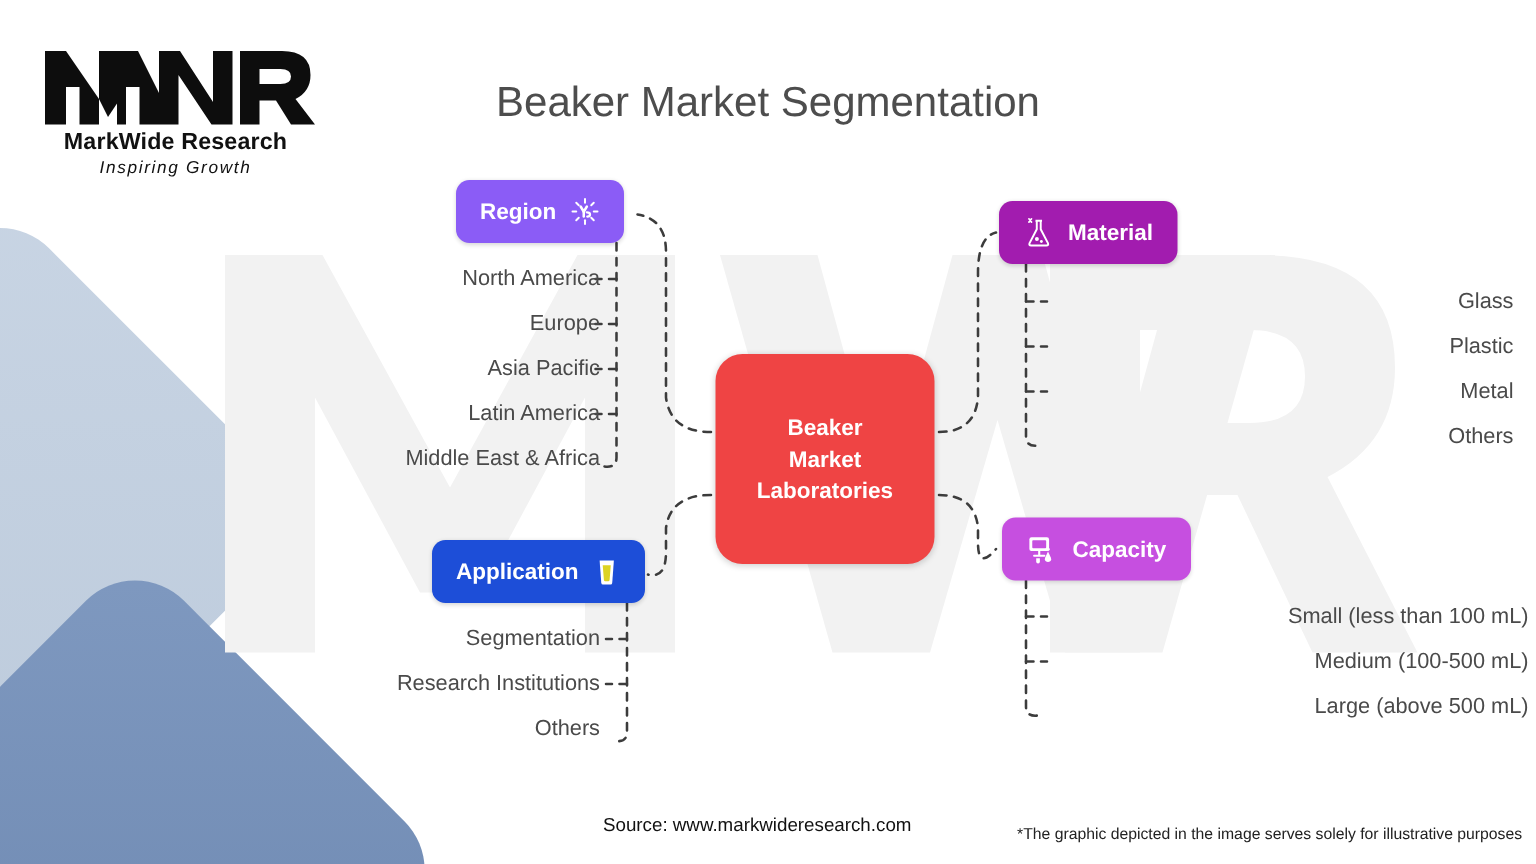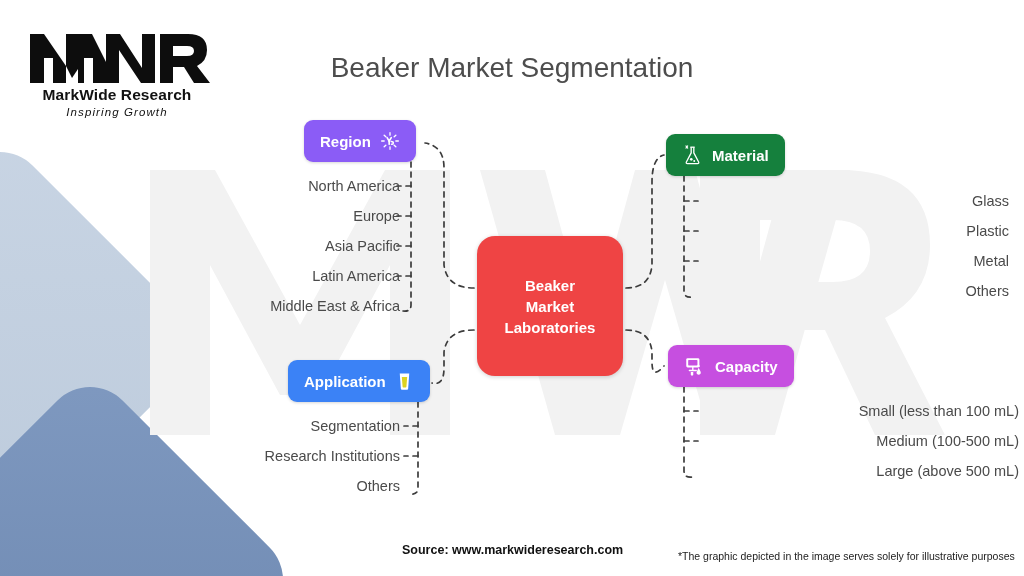--- a/index.html
+++ b/index.html
@@ -128,22 +128,22 @@
     border-radius: 9px;
     color: #ffffff;
     font-size: 15px;
     font-weight: bold;
     white-space: nowrap;
     box-shadow: 0 1px 3px rgba(0,0,0,.16);
   }
   .badge svg { display: block; flex: none; }
 
   #badge-region      { left: 304px; top: 120px;  background: #8b5cf6; }
-  #badge-material    { left: 666px; top: 134px;  background: #15803d; text-align: center; }
-  #badge-application { left: 288px; top: 360px;  background: #3b82f6; }
+  #badge-material    { left: 666px; top: 134px;  background: #a21caf; text-align: center; }
+  #badge-application { left: 288px; top: 360px;  background: #1d4ed8; }
   #badge-capacity    { left: 668px; top: 345px;  background: #c64fe0; }
 
   
   .leaf-list {
     position: absolute;
     display: flex;
     flex-direction: column;
   }
   .leaf {
     font-size: 14.5px;
@@ -159,21 +159,21 @@
   #leaves-application { left: 120px; top: 411px; width: 280px; }
   #leaves-material    { left: 709px; top: 186px; width: 300px; }
   #leaves-capacity    { left: 709px; top: 396px; width: 310px; }
 
   
   .source {
     position: absolute;
     left: 402px;
     top: 543px;
     font-size: 12.5px;
-    font-weight: bold;
+    font-weight: normal;
     color: #111111;
   }
   .disclaimer {
     position: absolute;
     left: 678px;
     top: 550px;
     font-size: 10.5px;
     color: #222222;
   }
 </style>

